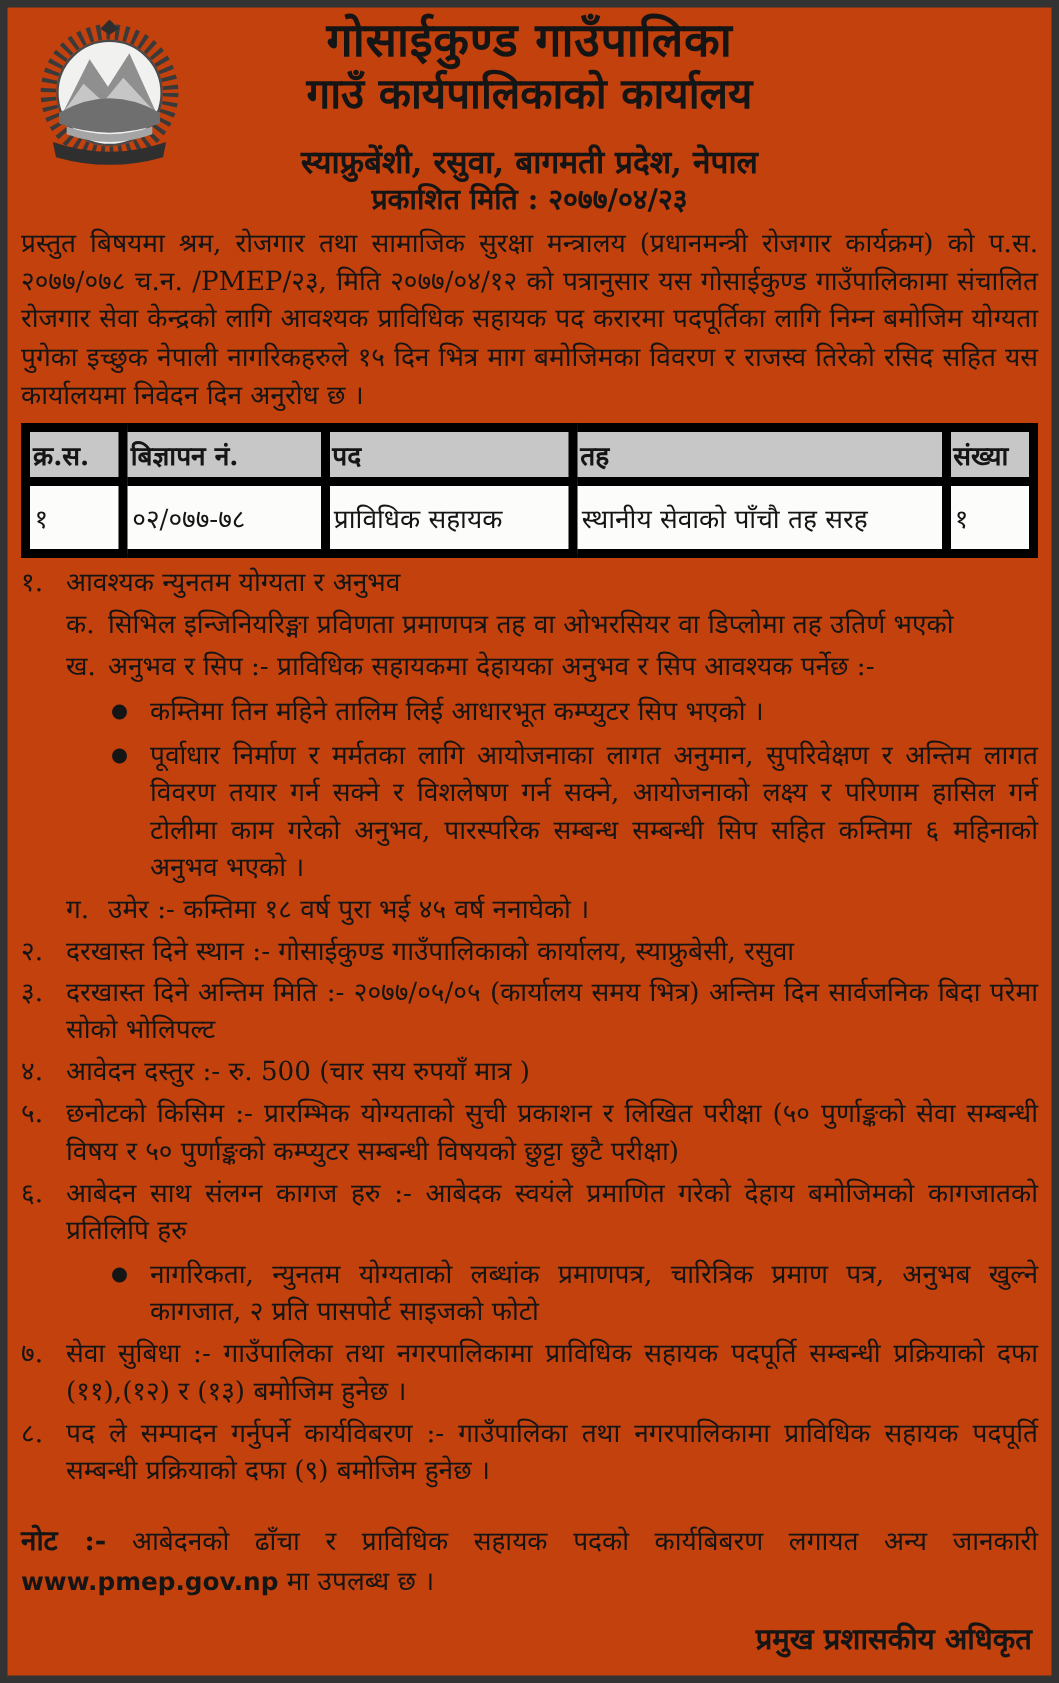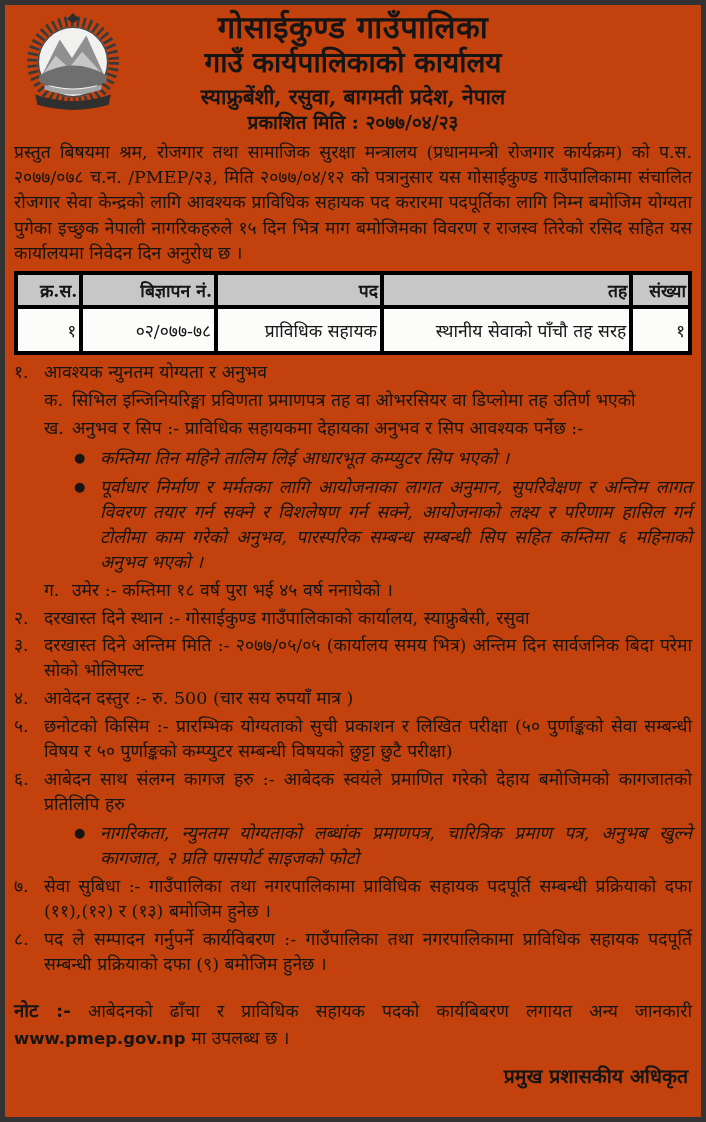--- a/index.html
+++ b/index.html
@@ -7,46 +7,46 @@
   body { width:706px; font-family:"DejaVu Serif","Liberation Serif",serif; }
   .page {
     width:706px; height:1122px; background:#c2410c; color:#151515;
     border:5px solid #333; padding:4px 9px 6px; overflow:hidden; position:relative;
   }
   
   .hdr { position:relative; text-align:center; }
   .logo { position:absolute; left:8px; top:4px; width:102px; height:102px; }
   .t1 { font-size:31px; font-weight:bold; line-height:1.18; letter-spacing:.5px; }
   .t2 { font-size:28px; font-weight:bold; line-height:1.2; }
-  .t3 { font-size:21px; font-weight:bold; line-height:1.25; margin-top:5px; }
+  .t3 { font-size:21px; font-weight:bold; line-height:1.25; margin-top:16px; }
   .banner {
     margin:7px auto 5px; width:608px; background:#262626; color:#fff;
     font-weight:bold; font-size:24px; line-height:1.35; padding:3px 10px 6px;
     border-radius:9px; text-align:center;
   }
   .pubdate, .noticeno { text-align:center; font-weight:bold; font-size:19px; line-height:1.35; }
   
   .intro { font-size:17.5px; line-height:1.44; text-align:justify; margin:4px 0 5px; }
   
   table { width:100%; border-collapse:collapse; font-size:17.5px; table-layout:fixed; }
-  th, td { border:4px solid #000000; text-align:right; vertical-align:middle; }
+  th, td { border:6px solid #000000; text-align:left; vertical-align:middle; }
   th { background:#c7c7c7; font-weight:bold; padding:3px 2px; }
   td { padding:9px 3px; background:#fcfcfb; }
   .c0{width:9.7%} .c1{width:20%} .c2{width:24.6%} .c3{width:37%} .c4{width:8.7%}
   
   .items { margin-top:5px; font-size:17.5px; line-height:1.42; }
   .row { display:flex; margin-top:3px; }
   .row .num { flex:0 0 30px; }
   .row .txt { flex:1; text-align:justify; }
   .sub { margin-left:30px; }
   .sub .num { flex:0 0 28px; }
   .bullets { margin-left:60px; }
   .b-row { display:flex; margin-top:5px; }
   .b-glyph { flex:0 0 26px; font-size:13px; padding-top:3px; }
-  .b-txt { flex:1; text-align:justify;font-style:italic; }
+  .b-txt { flex:1; text-align:justify; }
   
   .note { font-size:17.5px; line-height:1.5; margin-top:21px; text-align:justify; }
   .note .lbl { font-weight:bold; font-size:18.5px; }
   .note .url { font-weight:bold; font-family:"DejaVu Sans","Liberation Sans",sans-serif; font-size:16.5px; }
   .sig { text-align:right; font-weight:bold; font-size:19.5px; margin-top:10px; padding-right:4px; }
 </style>
 </head>
 <body>
 
 <div class="page">

